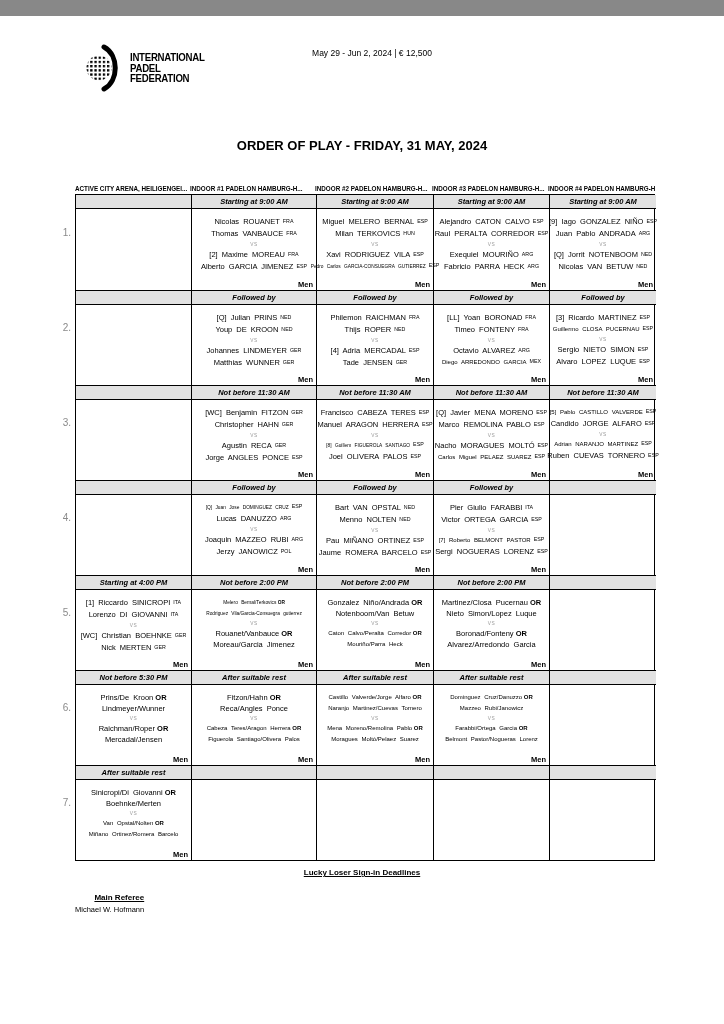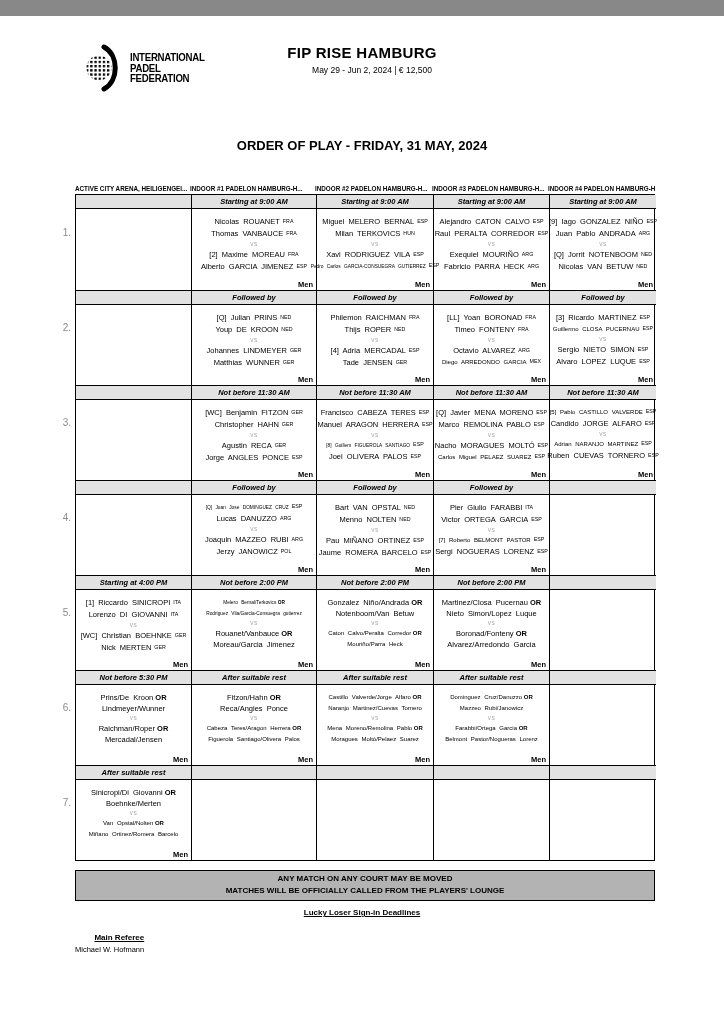--- a/index.html
+++ b/index.html
@@ -68,21 +68,20 @@
         <circle cx="13" cy="24" r="12.5" fill="url(#ipfdots)"></circle>
         <path d="M18 3 C 33 11, 33 37, 18 45" stroke="#000" stroke-width="5" fill="none" stroke-linecap="round"></path>
       </svg>
       <div class="logo-text">
         <div>INTERNATIONAL</div>
         <div>PADEL</div>
         <div>FEDERATION</div>
       </div>
     </div>
     <div class="hdr-center">
-      <div class="event">FIP RISE HAMBURG</div>
       <div class="dates">May 29 - Jun 2, 2024  |  € 12,500</div>
     </div>
   </div>
 
   <div class="order-title">ORDER OF PLAY - FRIDAY, 31 MAY, 2024</div>
 
   <div class="table-zone">
     <div class="courts">
       <span>ACTIVE CITY ARENA, HEILIGENGEI...</span>
       <span>INDOOR #1 PADELON HAMBURG-H...</span>
@@ -404,24 +403,20 @@
         <div class="rowlab" style="top: 42px;">1.</div>
         <div class="rowlab" style="top: 137px;">2.</div>
         <div class="rowlab" style="top: 232px;">3.</div>
         <div class="rowlab" style="top: 327px;">4.</div>
         <div class="rowlab" style="top: 422px;">5.</div>
         <div class="rowlab" style="top: 517px;">6.</div>
         <div class="rowlab" style="top: 612px;">7.</div>
       </div>
   </div>
 
-  <div class="notice">
-    <div>ANY MATCH ON ANY COURT MAY BE MOVED</div>
-    <div>MATCHES WILL BE OFFICIALLY CALLED FROM THE PLAYERS' LOUNGE</div>
-  </div>
 
   <div class="deadline">
     <div class="dl-title">Lucky Loser Sign-in Deadlines</div>
   </div>
 
   <div class="officials">
     <div class="off-right">
       <div class="off-label">Main Referee</div>
       <div class="off-value">Michael W. Hofmann</div>
     </div>

